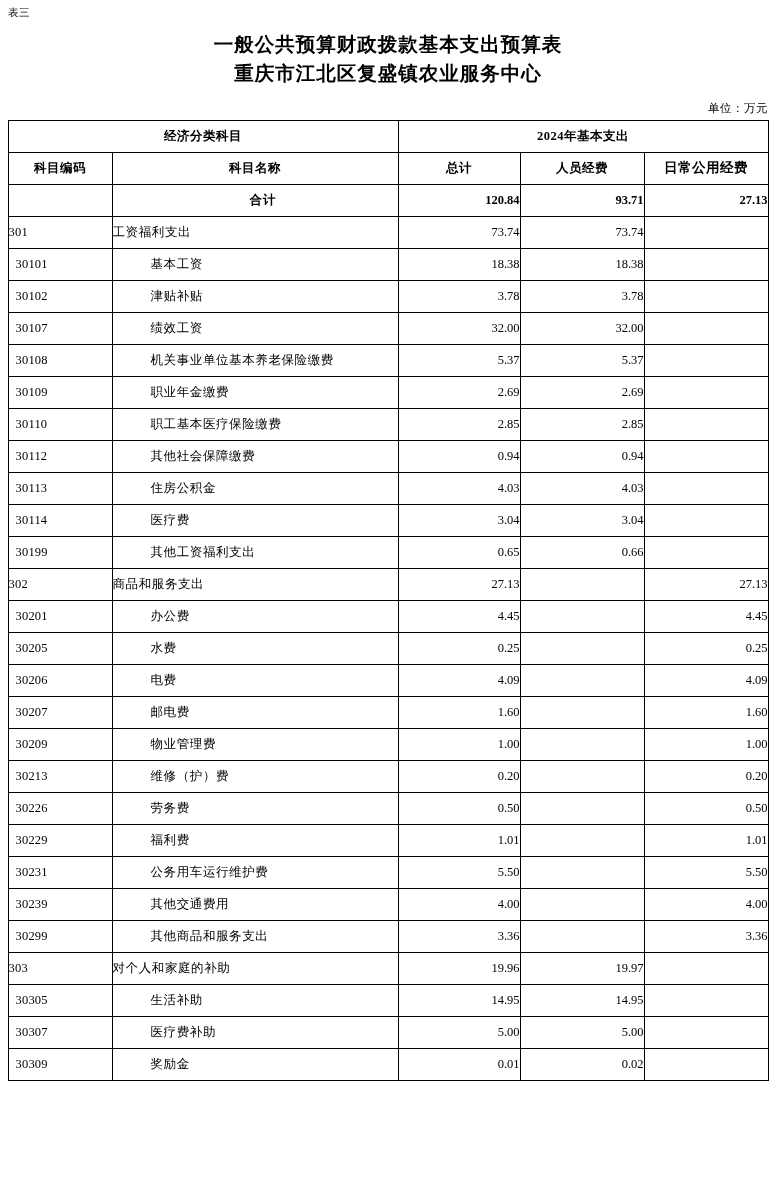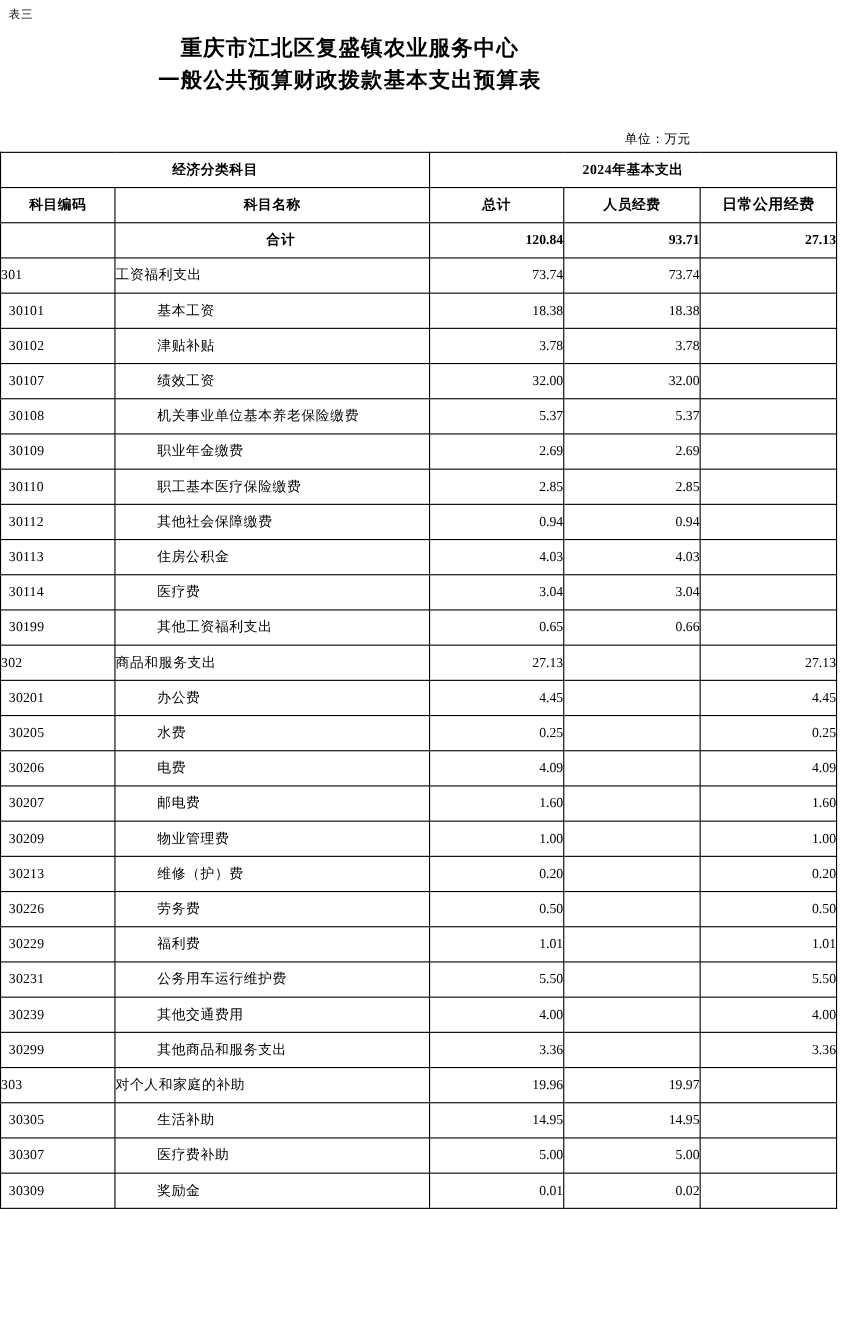--- a/index.html
+++ b/index.html
@@ -8,21 +8,21 @@
     background: #ffffff;
   }
   body {
     width: 776px;
     min-height: 1200px;
     font-family: "Liberation Serif", "DejaVu Serif", serif;
     color: #000000;
   }
   .page {
     position: relative;
-    width: 636px;
+    width: 776px;
     box-sizing: border-box;
     padding: 0;
   }
   .sheet-tag {
     font-size: 10.5px;
     font-family: "Liberation Serif", serif;
     padding: 6px 0 0 8px;
     letter-spacing: 0.5px;
   }
   .title-block {
@@ -32,21 +32,21 @@
   .title-line {
     font-size: 19.5px;
     font-weight: bold;
     letter-spacing: 1px;
     line-height: 1.5;
   }
   .unit-line {
     text-align: right;
     font-size: 11.5px;
     padding-right: 8px;
-    margin-top: 30px;
+    margin-top: 12px;
     margin-bottom: 4px;
     letter-spacing: 0.5px;
   }
   table.budget {
     border-collapse: collapse;
     width: 760px;
     margin: 0 auto;
     table-layout: fixed;
   }
   table.budget th, table.budget td {
@@ -109,22 +109,22 @@
   }
 </style>
 </head>
 <body>
 
 <div class="page">
 
   <div class="sheet-tag">表三</div>
 
   <div class="title-block">
+    <div class="title-line">一般公共预算财政拨款基本支出预算表</div>
     <div class="title-line">重庆市江北区复盛镇农业服务中心</div>
-    <div class="title-line">一般公共预算财政拨款基本支出预算表</div>
   </div>
 
   <div class="unit-line">单位：万元</div>
 
   <table class="budget">
     <colgroup>
       <col class="col-code">
       <col class="col-name">
       <col class="col-total">
       <col class="col-person">

